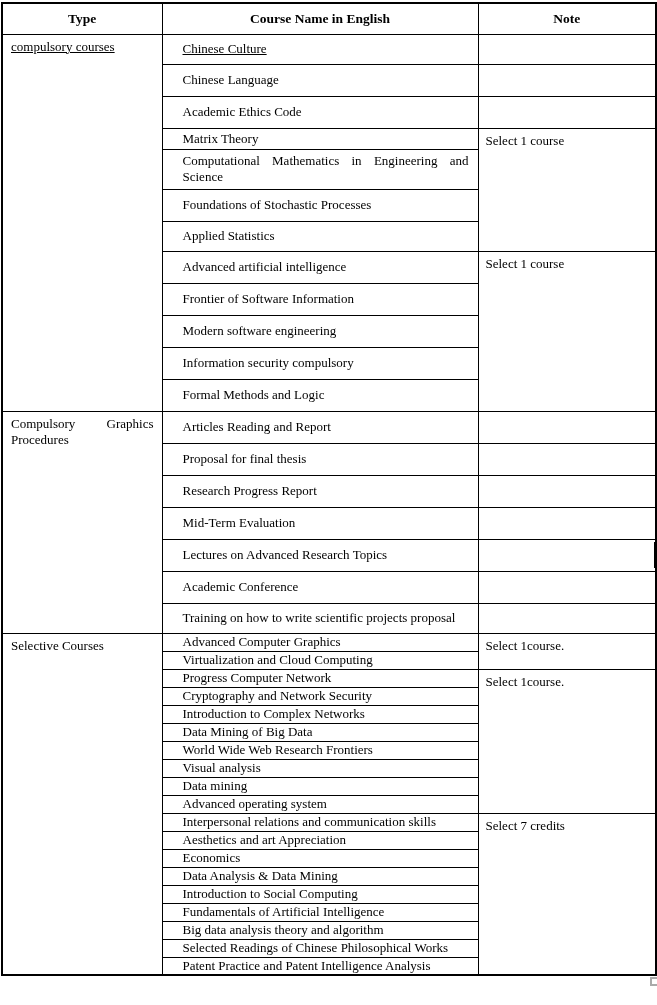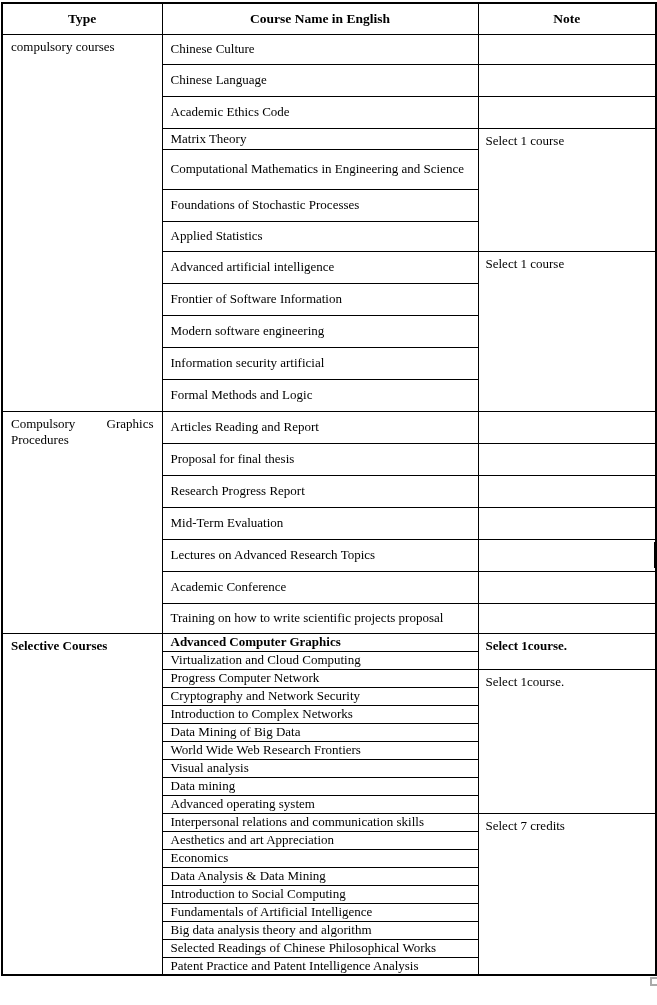--- a/index.html
+++ b/index.html
@@ -39,21 +39,21 @@
     padding: 0 4px;
   }
   td.type-cell {
     vertical-align: top;
     text-align: justify;
     padding: 4px 8px 0 8px;
   }
   td.course-cell {
     vertical-align: middle;
     text-align: justify;
-    padding: 0 9px 0 8px;
+    padding: 0 9px 0 20px;
   }
   td.note-cell {
     vertical-align: top;
     padding: 4px 6px 0 7px;
   }
   .caret-artifact {
     position: absolute;
     left: 654px;
     top: 542px;
     width: 3px;
@@ -81,21 +81,21 @@
       <col style="width: 178px;">
     </colgroup>
     <thead>
       <tr style="height: 31px; margin-top: 24px;">
         <th>Type</th>
         <th>Course Name in English</th>
         <th>Note</th>
       </tr>
     </thead>
     <tbody>
-      <tr style="height: 30px;">
+      <tr style="height: 30px; text-decoration: underline;">
         <td rowspan="12" class="type-cell">compulsory courses</td>
         <td class="course-cell">Chinese Culture</td>
         <td rowspan="1" class="note-cell"></td>
       </tr>
       <tr style="height: 32px;">
         <td class="course-cell">Chinese Language</td>
         <td rowspan="1" class="note-cell"></td>
       </tr>
       <tr style="height: 32px;">
         <td class="course-cell">Academic Ethics Code</td>
@@ -118,21 +118,21 @@
         <td class="course-cell">Advanced artificial intelligence</td>
         <td rowspan="5" class="note-cell">Select 1 course</td>
       </tr>
       <tr style="height: 32px;">
         <td class="course-cell">Frontier of Software Information</td>
       </tr>
       <tr style="height: 32px;">
         <td class="course-cell">Modern software engineering</td>
       </tr>
       <tr style="height: 32px;">
-        <td class="course-cell">Information security artificial</td>
+        <td class="course-cell">Information security compulsory</td>
       </tr>
       <tr style="height: 32px;">
         <td class="course-cell">Formal Methods and Logic</td>
       </tr>
       <tr style="height: 32px;">
         <td rowspan="7" class="type-cell">Compulsory Graphics Procedures</td>
         <td class="course-cell">Articles Reading and Report</td>
         <td rowspan="1" class="note-cell"></td>
       </tr>
       <tr style="height: 32px;">
@@ -152,21 +152,21 @@
         <td rowspan="1" class="note-cell"></td>
       </tr>
       <tr style="height: 32px;">
         <td class="course-cell">Academic Conference</td>
         <td rowspan="1" class="note-cell"></td>
       </tr>
       <tr style="height: 30px;">
         <td class="course-cell">Training on how to write scientific projects proposal</td>
         <td rowspan="1" class="note-cell"></td>
       </tr>
-      <tr style="height: 18px; font-weight: bold;">
+      <tr style="height: 18px;">
         <td rowspan="19" class="type-cell">Selective Courses</td>
         <td class="course-cell">Advanced Computer Graphics</td>
         <td rowspan="2" class="note-cell">Select 1course.</td>
       </tr>
       <tr style="height: 18px;">
         <td class="course-cell">Virtualization and Cloud Computing</td>
       </tr>
       <tr style="height: 18px;">
         <td class="course-cell">Progress Computer Network</td>
         <td rowspan="8" class="note-cell">Select 1course.</td>

